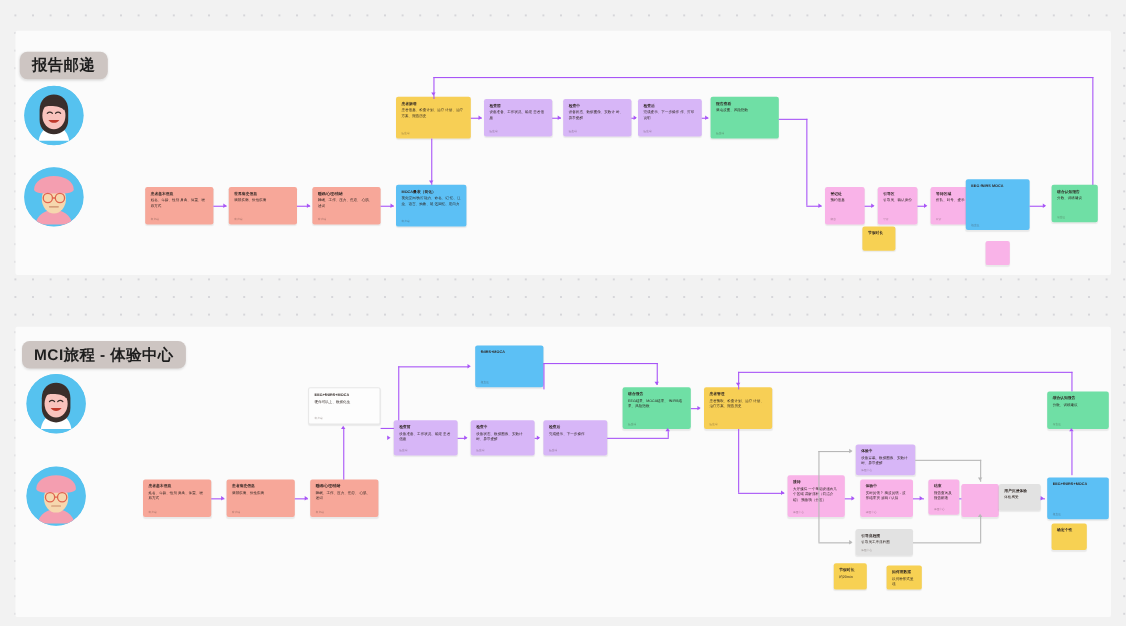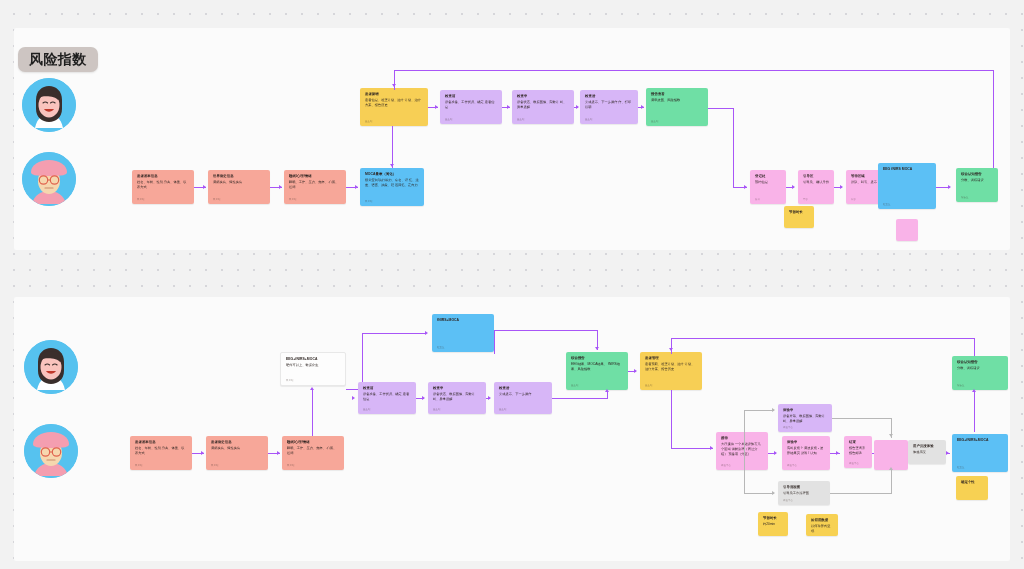--- a/index.html
+++ b/index.html
@@ -70,21 +70,21 @@
   .arrow.gr{border-left-color:#b7b7b7;}
   .arrow.gd{border-top-color:#b7b7b7;}
   .arrow.gu{border-bottom-color:#b7b7b7;}
 </style>
 </head>
 <body>
 
 <div class="canvas">
 
   <div class="frame" id="frame-cognitive"></div>
-  <div class="frame-title" id="title-cognitive">风险指数</div>
+  <div class="frame-title" id="title-cognitive">报告邮递</div>
 
   <div class="avatar" style="left:22px;top:78px">
     <svg viewBox="0 0 54 54">
         <circle cx="27" cy="27" r="27" fill="#56c2ef"></circle>
       <path d="M13 50c2-10 8-14 14-14s12 4 14 14z" fill="#fff"></path>
       <path d="M14 22c0-9 6-14 13-14s13 5 13 14v9c0 8-6 13-13 13s-13-5-13-13z" fill="#3a2e2b"></path>
       <ellipse cx="27" cy="27" rx="10.5" ry="12.5" fill="#f9c3bd"></ellipse>
       <path d="M16 16c3-6 20-7 22 1 1 4-2 5-2 5-2-4-16-5-19-2z" fill="#3a2e2b"></path>
       <path d="M21 25c1.4-1.2 3.2-1.2 4.6 0M28.5 25c1.4-1.2 3.2-1.2 4.6 0" stroke="#3a2e2b" stroke-width="1.1" fill="none" stroke-linecap="round"></path>
       <path d="M22 31c2.5 3.5 7.5 3.5 10 0z" fill="#c0392b"></path>
@@ -220,20 +220,21 @@
   <div class="arrow r" style="left:948px;top:184.5px"></div>
 
   <div class="node c-note" style="left:784px;top:206px;width:30px;height:22px">
     <span class="t">节假时长</span>
   </div>
   <div class="node c-magenta" style="left:896px;top:219px;width:22px;height:22px">
     <span class="t"></span>
   </div>
 
   <div class="frame" id="frame-mci"></div>
+  <div class="frame-title" id="title-mci">MCI旅程 - 体验中心</div>
 
   <div class="avatar" style="left:24px;top:340px">
     <svg viewBox="0 0 54 54">
         <circle cx="27" cy="27" r="27" fill="#56c2ef"></circle>
       <path d="M13 50c2-10 8-14 14-14s12 4 14 14z" fill="#fff"></path>
       <path d="M14 22c0-9 6-14 13-14s13 5 13 14v9c0 8-6 13-13 13s-13-5-13-13z" fill="#3a2e2b"></path>
       <ellipse cx="27" cy="27" rx="10.5" ry="12.5" fill="#f9c3bd"></ellipse>
       <path d="M16 16c3-6 20-7 22 1 1 4-2 5-2 5-2-4-16-5-19-2z" fill="#3a2e2b"></path>
       <path d="M21 25c1.4-1.2 3.2-1.2 4.6 0M28.5 25c1.4-1.2 3.2-1.2 4.6 0" stroke="#3a2e2b" stroke-width="1.1" fill="none" stroke-linecap="round"></path>
       <path d="M22 31c2.5 3.5 7.5 3.5 10 0z" fill="#c0392b"></path>

